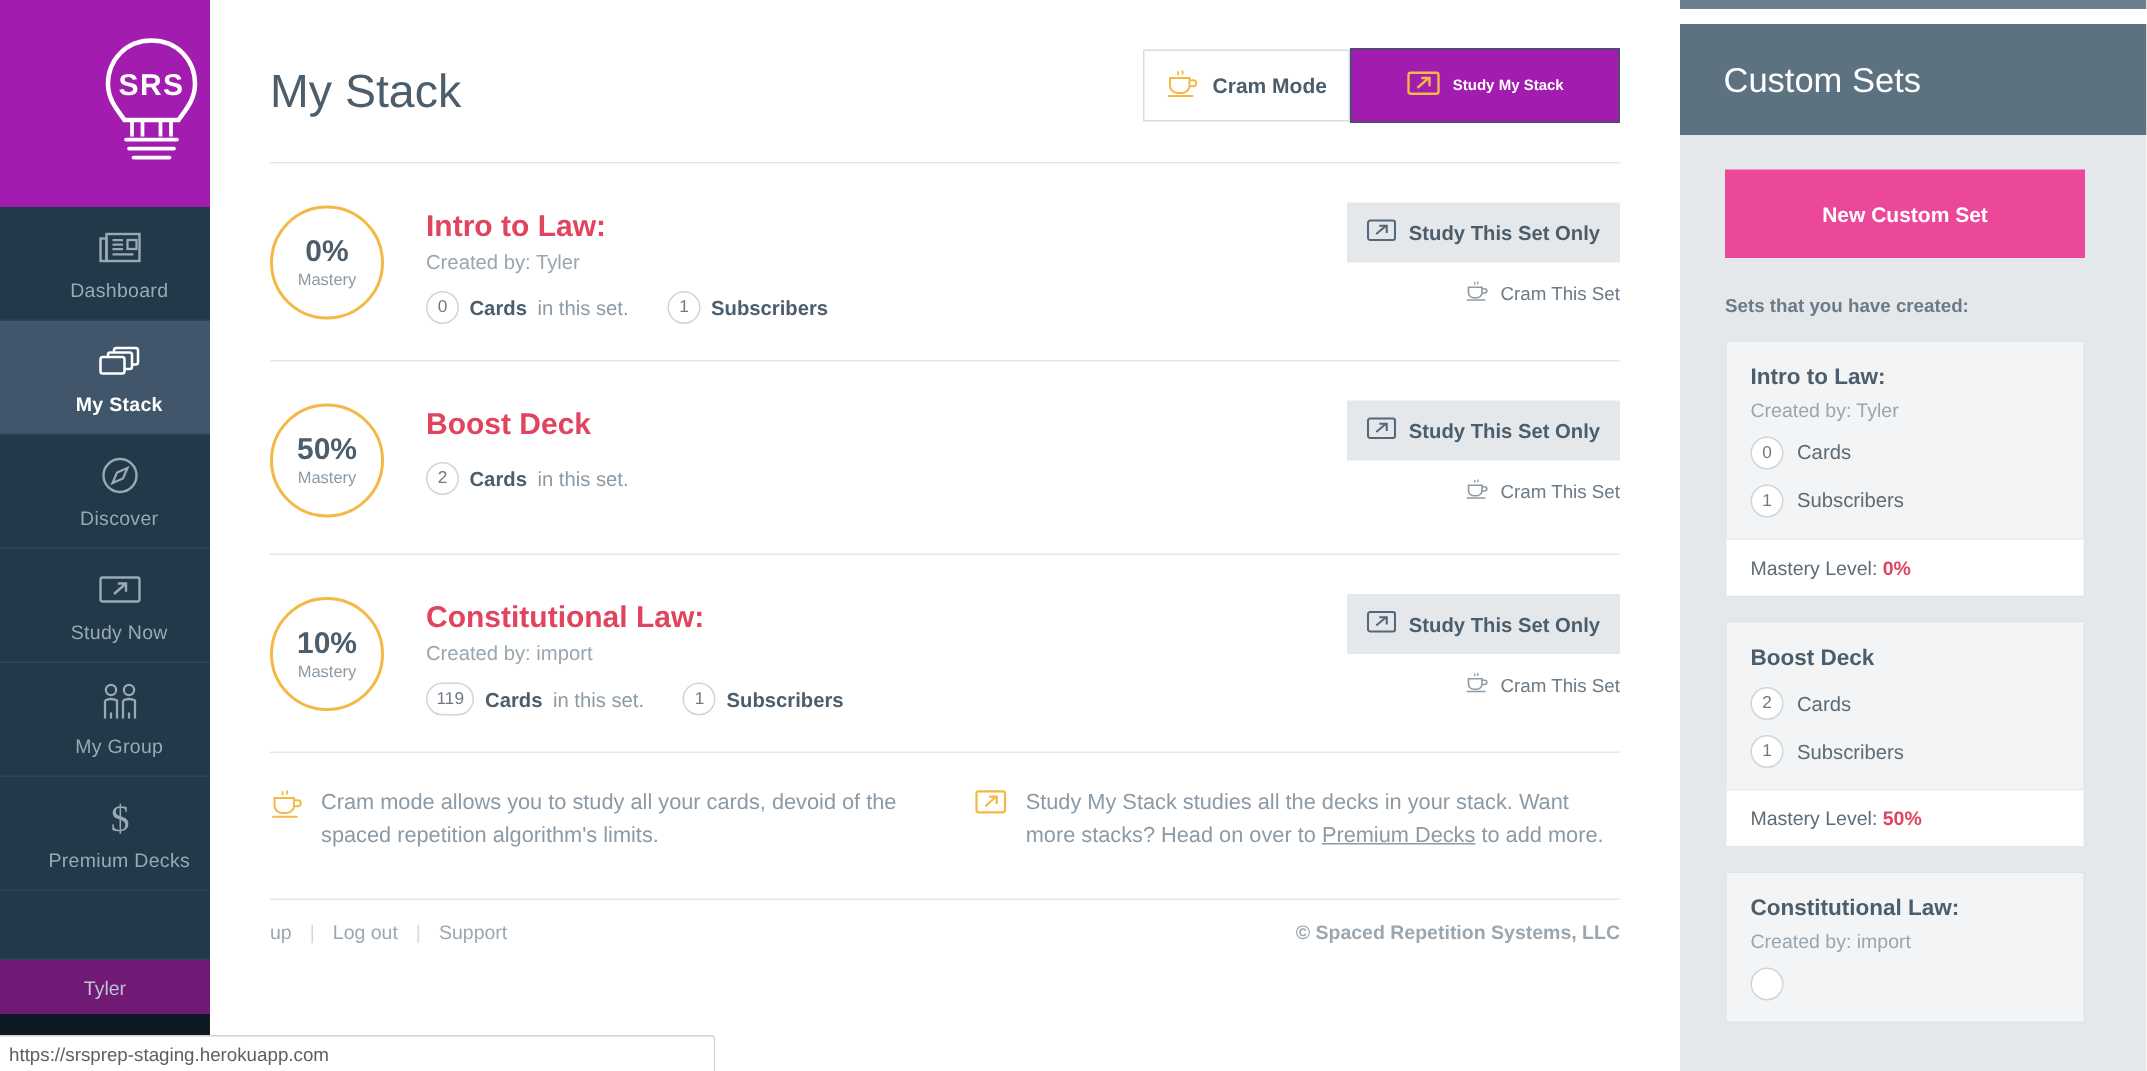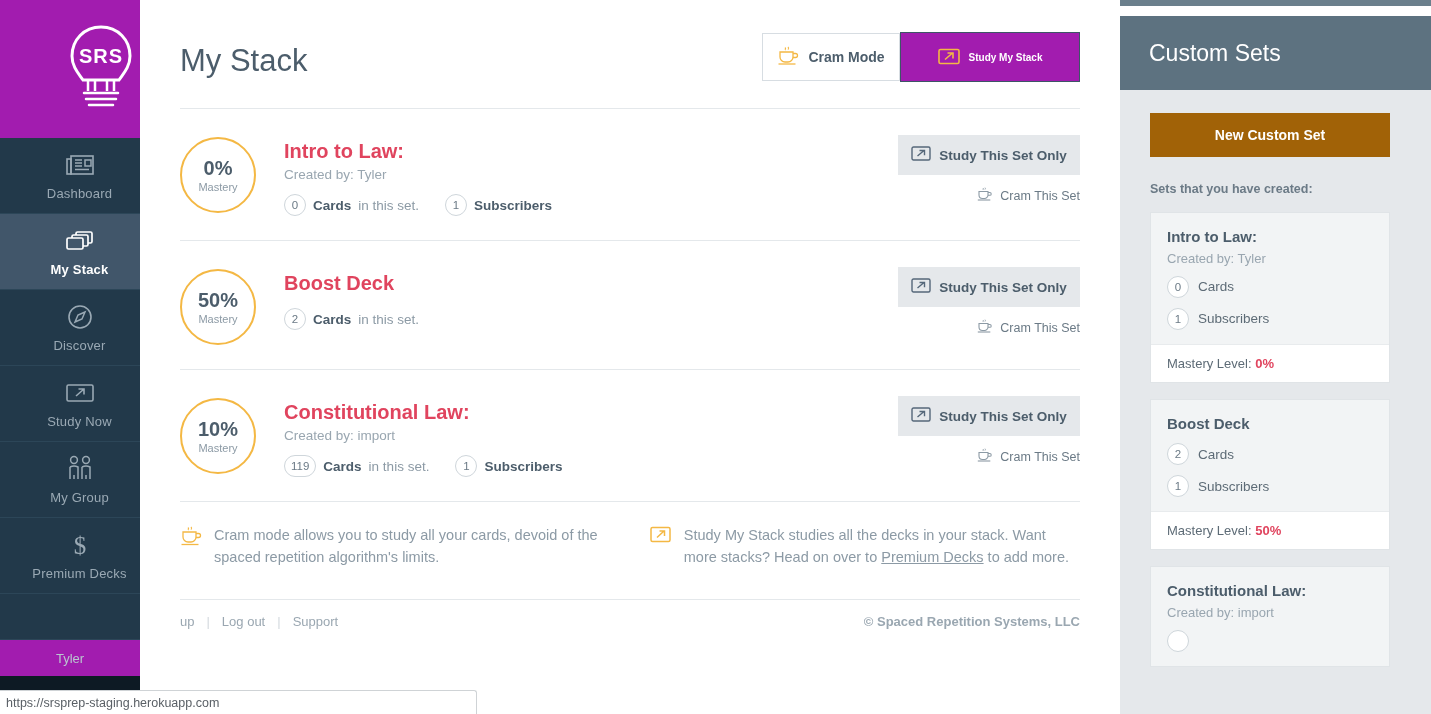--- a/index.html
+++ b/index.html
@@ -34,21 +34,21 @@
   .nav-item.active { background: #41566a; }
   .nav-icon { height: 30px; display: flex; align-items: center; justify-content: center; }
   .nav-label {
     margin-top: 6px;
     font-size: 13px; color: #9aa9b4; letter-spacing: .2px;
   }
   .nav-item.active .nav-label { color: #ffffff; font-weight: bold; }
   .nav-spacer { flex: 1; border-bottom: 1px solid #2c4658; }
   .user-row {
     height: 36px; display: flex; align-items: center; justify-content: center;
-    background: #a21caf; font-size: 13px; color: #b9c6cf;
+    background: #701a75; font-size: 13px; color: #b9c6cf;
   }
   .logout-row {
     height: 38px; display: flex; align-items: center; justify-content: center;
     background: #0d1a24; font-size: 13px; color: #ffffff; font-weight: bold;
     cursor: pointer;
   }
 
   
   .main {
     position: absolute; left: 140px; top: 0;
@@ -165,22 +165,22 @@
     background: #e5e8eb;
   }
   .rp-header {
     height: 74px; background: #5d7280;
     display: flex; align-items: center;
     padding-left: 29px;
   }
   .rp-title { font-size: 23px; color: #ffffff; font-weight: normal; }
   .rp-body { padding: 23px 30px 0 30px; }
   .btn-new-set {
-    width: 240px; height: 44px;
-    background: #a16207; border: none;
+    width: 240px; height: 59px;
+    background: #ec4899; border: none;
     display: flex; align-items: center; justify-content: center;
     font-size: 14px; color: #ffffff; font-weight: bold; cursor: pointer;
   }
   .rp-subhead {
     margin-top: 25px; font-size: 12.5px; font-weight: bold; color: #6b7a86;
   }
   .set-card {
     margin-top: 16px; width: 240px; background: #f2f4f5;
     border: 1px solid #e0e4e7; cursor: pointer;
   }

